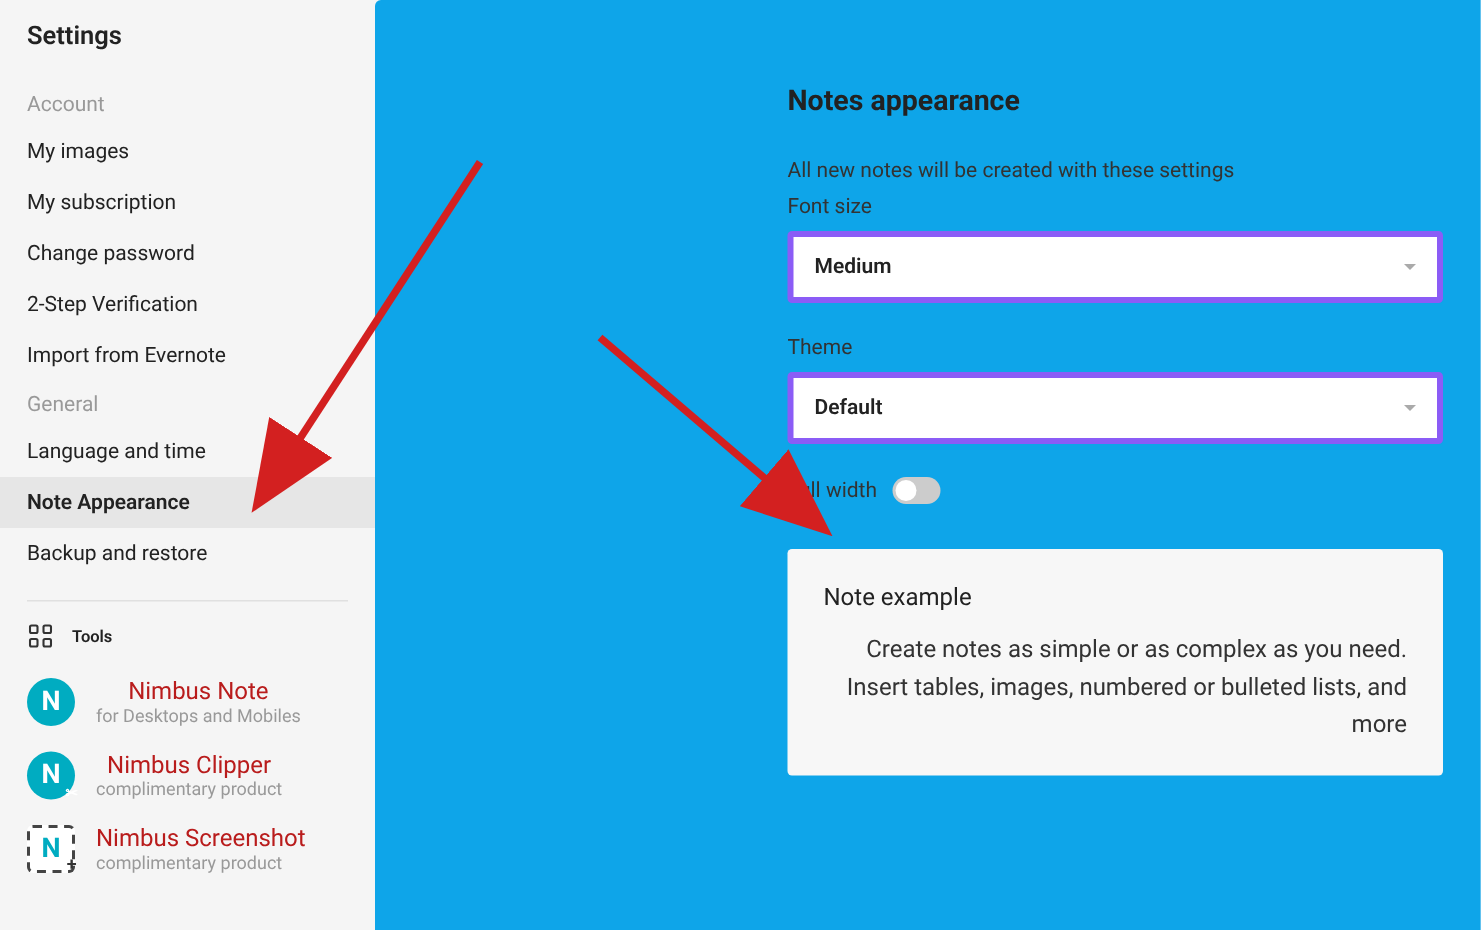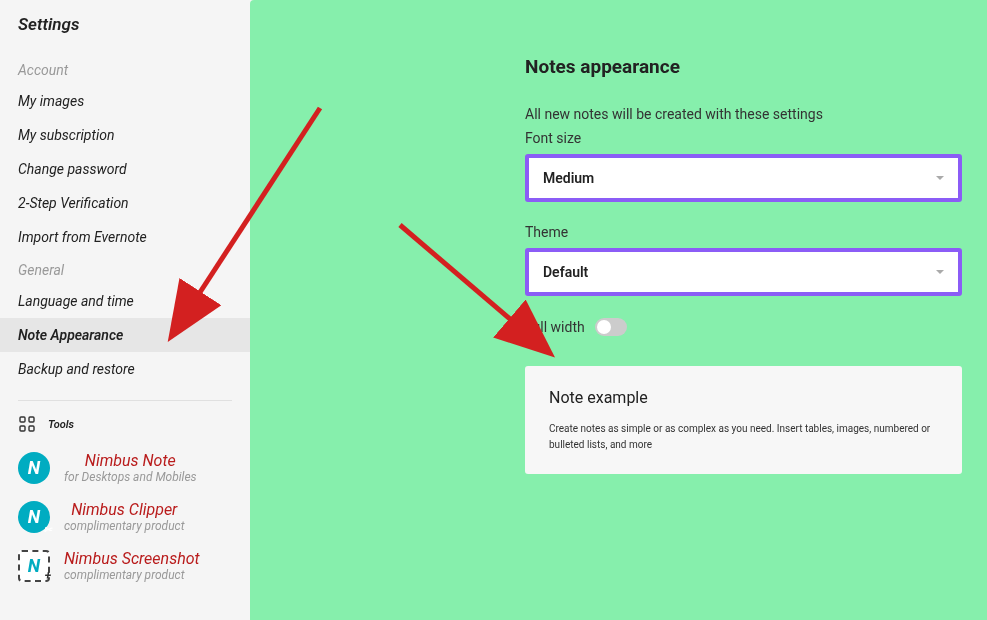--- a/index.html
+++ b/index.html
@@ -14,21 +14,20 @@
       height: 620px;
       display: flex;
       overflow: hidden;
       position: relative;
     }
     .sidebar {
       width: 250px;
       background: #f5f5f5;
       padding: 14px 0 17px 0;
       flex-shrink: 0;
-      font-style: italic;
     }
     .sidebar-title {
       font-size: 17px;
       font-weight: 600;
       color: #222;
       padding: 0 18px 20px 18px;
     }
     .section-header {
       font-size: 14px;
       color: #999;
@@ -101,21 +100,21 @@
       font-size: 16px;
       color: #b91c1c;
       text-align: center;
     }
     .tool-sub {
       font-size: 12px;
       color: #999;
     }
     .main {
       flex: 1;
-      background: #86efac;
+      background: #0ea5e9;
       padding: 55px 20px 20px 275px;
       overflow: auto;
       border-radius: 4px 0 0 0;
     }
     .main-title {
       font-size: 19px;
       font-weight: 700;
       color: #222;
       margin-bottom: 28px;
     }
@@ -185,23 +184,24 @@
       border-radius: 3px;
       padding: 22px 24px;
     }
     .example-title {
       font-size: 16px;
       font-weight: 400;
       color: #222;
       margin-bottom: 14px;
     }
     .example-text {
-      font-size: 10px;
+      font-size: 16px;
       color: #333;
       line-height: 1.55;
+      text-align: right;
     }
     .arrow-overlay {
       position: absolute;
       pointer-events: none;
     }
   </style>
 </head>
 <body>
 
 <div class="sidebar">

